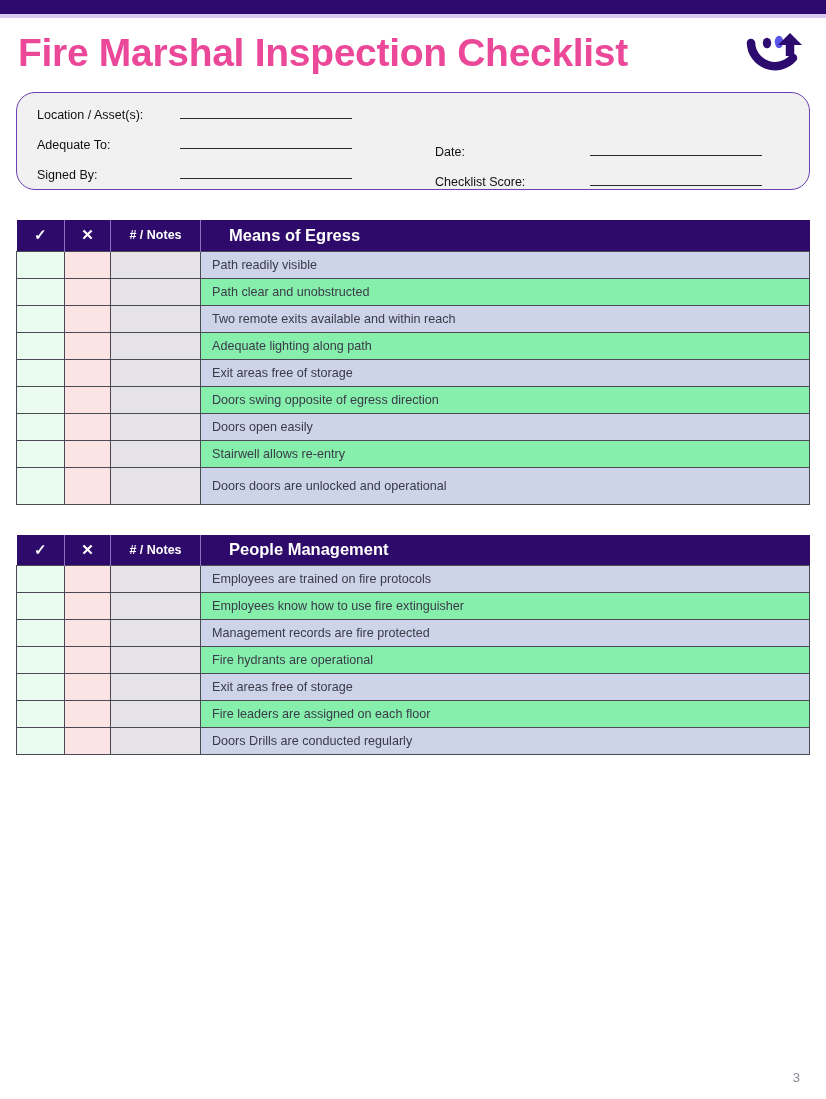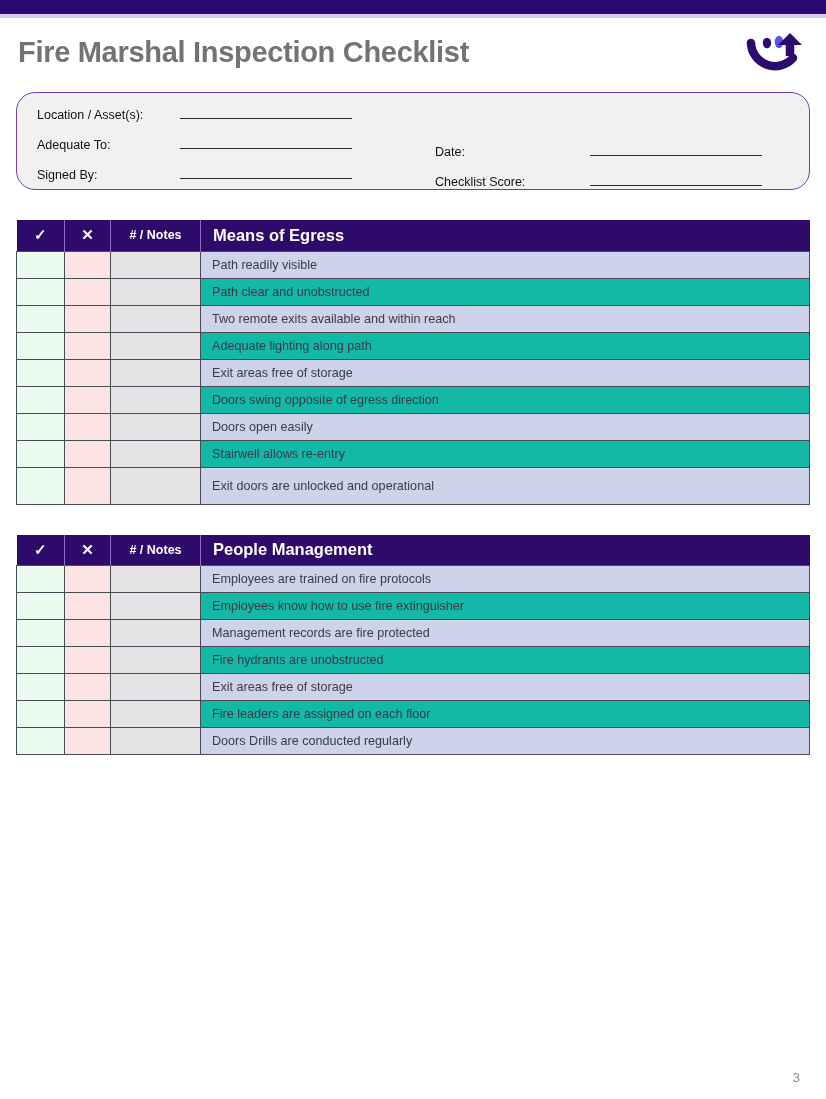--- a/index.html
+++ b/index.html
@@ -33,23 +33,23 @@
 
   
   .header {
     position: relative;
     height: 68px;
     padding: 0 18px;
     display: flex;
     align-items: center;
   }
   .page-title {
-    font-size: 29px;
+    font-size: 39px;
     font-weight: bold;
-    color: #737373;
+    color: #ec4899;
     letter-spacing: -0.3px;
     line-height: 1;
     text-align: center;
   }
   .logo {
     position: absolute;
     right: 18px;
     top: 12px;
     width: 64px;
     height: 46px;
@@ -105,21 +105,21 @@
     background: #2E0A6B;
     color: #ffffff;
     height: 31px;
     font-size: 14.5px;
     font-weight: bold;
     border-right: 1.5px solid #8D6FC4;
     vertical-align: middle;
   }
   table.checklist thead th.th-item {
     text-align: left;
-    padding-left: 12px;
+    padding-left: 28px;
     font-size: 16.5px;
     border-right: none;
   }
   table.checklist thead th.th-check,
   table.checklist thead th.th-x,
   table.checklist thead th.th-notes {
     text-align: center;
   }
   table.checklist thead th.th-check { font-size: 15px; }
   table.checklist thead th.th-x { font-size: 15px; }
@@ -130,21 +130,21 @@
     border: 1px solid #4a4a55;
     font-size: 12.6px;
     color: #3A3A49;
   }
   td.cell-check { background: #EAFBF0; border-color: #5a7a66; }
   td.cell-x     { background: #FDE4E4; border-color: #7a5a5a; }
   td.cell-notes { background: #E5E3E6; border-color: #55555f; }
   td.cell-item  { padding-left: 11px; border-color: #3d3d4a; }
 
   tbody tr.odd  td.cell-item { background: #CDD3E8; }
-  tbody tr.even td.cell-item { background: #14b8a6; }
+  tbody tr.even td.cell-item { background: #86efac; }
 
   tbody tr.tall td { height: 37px; }
 
   
   .page-number {
     position: absolute;
     right: 26px;
     bottom: 14px;
     font-size: 13px;
     color: #8b8b96;
@@ -269,21 +269,21 @@
             <tr class="even">
               <td class="cell-check"></td>
               <td class="cell-x"></td>
               <td class="cell-notes"></td>
               <td class="cell-item">Stairwell allows re-entry</td>
             </tr>
             <tr class="odd tall">
               <td class="cell-check"></td>
               <td class="cell-x"></td>
               <td class="cell-notes"></td>
-              <td class="cell-item">Exit doors are unlocked and operational</td>
+              <td class="cell-item">Doors doors are unlocked and operational</td>
             </tr>
           </tbody>
       </table>
     </div>
 
     <div class="table-block">
       <table class="checklist">
         <colgroup>
           <col class="c-check">
             <col class="c-x">
@@ -314,21 +314,21 @@
             <tr class="odd">
               <td class="cell-check"></td>
               <td class="cell-x"></td>
               <td class="cell-notes"></td>
               <td class="cell-item">Management records are fire protected</td>
             </tr>
             <tr class="even">
               <td class="cell-check"></td>
               <td class="cell-x"></td>
               <td class="cell-notes"></td>
-              <td class="cell-item">Fire hydrants are unobstructed</td>
+              <td class="cell-item">Fire hydrants are operational</td>
             </tr>
             <tr class="odd">
               <td class="cell-check"></td>
               <td class="cell-x"></td>
               <td class="cell-notes"></td>
               <td class="cell-item">Exit areas free of storage</td>
             </tr>
             <tr class="even">
               <td class="cell-check"></td>
               <td class="cell-x"></td>

